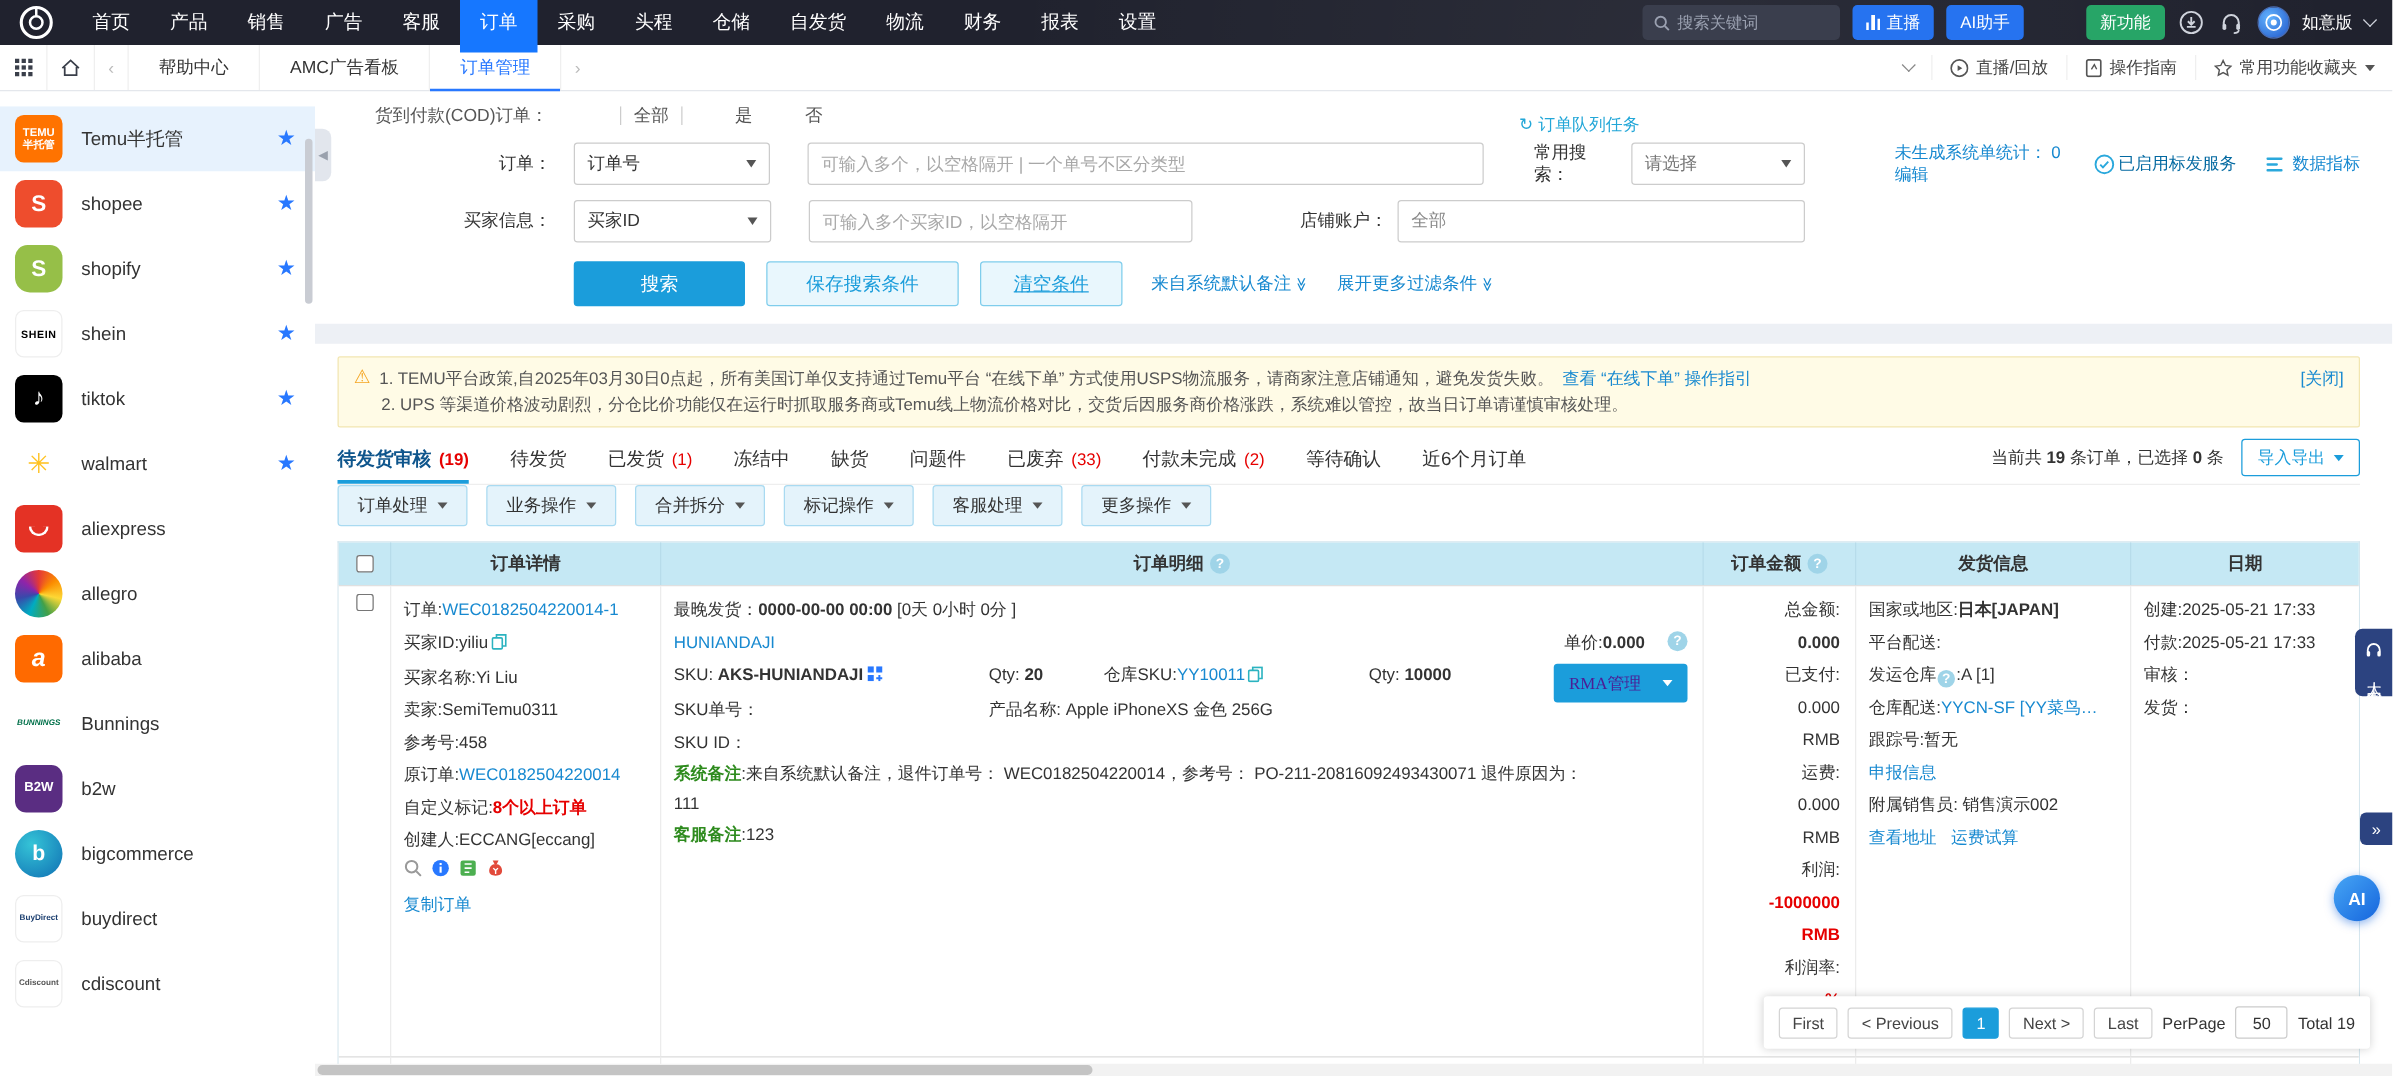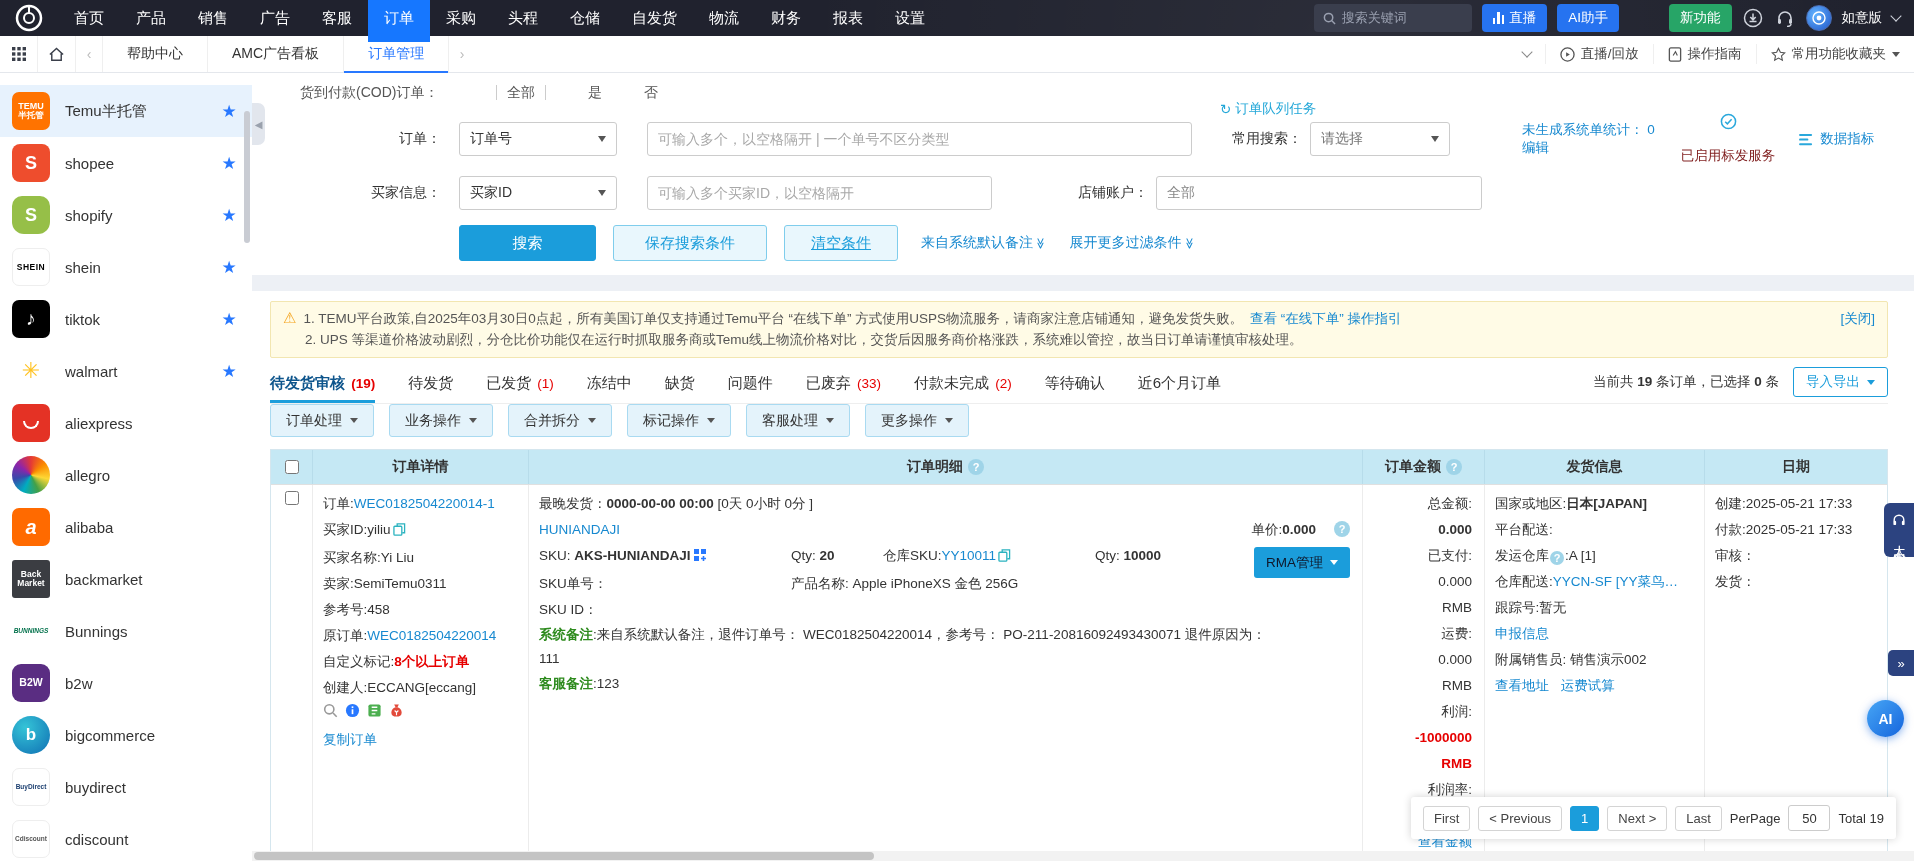--- a/index.html
+++ b/index.html
@@ -74,31 +74,31 @@
 
 .form-row { display:flex; align-items:center; margin-top:11px; position:relative; }
 .f-label { width:180px; text-align:right; padding-right:9px; color:#333; font-size:14px; flex-shrink:0; }
 .sel { height:34px; border:1px solid #ccc; border-radius:3px; background:#fff; display:flex; align-items:center;
   justify-content:space-between; padding:0 10px; font-size:14px; color:#333; cursor:pointer; }
 .sel .caret { border-left:4.5px solid transparent; border-right:4.5px solid transparent; border-top:6px solid #555; margin-left:8px; }
 .inp { height:34px; border:1px solid #ccc; border-radius:3px; padding:0 10px; font-size:14px; color:#333; font-family:inherit; }
 .inp::placeholder { color:#a8a8a8; }
 .w-sel { width:158px; margin-left:17px; }
 .w-inp1 { width:545px; margin-left:30px; }
-.w-inp2 { width:345px; margin-left:30px; }
+.w-inp2 { width:307px; margin-left:30px; }
 .shop-label { margin-left:86px; color:#333; }
 .w-shop { width:326px; margin-left:8px; }
 
 .queue-block { margin-left:40px; position:relative; padding-top:0; }
 .queue-link { position:absolute; top:-22px; left:-12px; color:#23a7d8; font-size:13.5px; white-space:nowrap; cursor:pointer; display:flex; gap:4px; align-items:center;}
 .common-wrap { display:flex; align-items:center; }
 .w-common { width:140px; margin-left:8px; }
 .stats-block { margin-left:72px; font-size:13.5px; line-height:18px; color:#1789d0; white-space:nowrap; }
 .stats-block .edit { display:block; cursor:pointer; color:#1789d0; }
-.tagserv { margin-left:26px; display:flex; align-items:center; gap:17px; color:#7f1d1d; font-size:13.5px; white-space:nowrap; cursor:pointer;flex-direction:column; }
+.tagserv { margin-left:26px; display:flex; align-items:center; gap:3px; color:#0369a1; font-size:13.5px; white-space:nowrap; cursor:pointer; }
 .metrics { margin-left:24px; display:flex; align-items:center; gap:6px; color:#1789d0; font-size:13.5px; white-space:nowrap; cursor:pointer; }
 
 .btn-row { display:flex; align-items:center; margin-top:15px; padding-left:189px; gap:17px; }
 .btn { height:36px; border-radius:3px; font-size:15px; cursor:pointer; font-family:inherit; }
 .btn-primary { width:137px; background:#1b9ddb; border:1px solid #1b9ddb; color:#fff; }
 .btn-light { background:#e9f7fd; border:1px solid #7fcdec; color:#1b9ddb; padding:0 31px; }
 .more-link { color:#1789d0; font-size:14px; cursor:pointer; margin-left:6px; white-space:nowrap; }
 .dblchev { display:inline-block; transform:rotate(90deg); font-size:11px; margin-left:2px; }
 
 .gray-band { height:16px; background:#edf0f5; margin:14px -26px 10px -18px; }
@@ -149,22 +149,22 @@
 .red-b { color:#e60000; font-weight:bold; }
 .green-b { color:#2e8b1e; font-weight:bold; }
 .dline { white-space:nowrap; }
 .icon-strip { display:flex; gap:7px; align-items:center; height:26px; }
 .copy-ico { display:inline-block; vertical-align:-2px; margin-left:2px; cursor:pointer; }
 
 .items-cell { position:relative; }
 .price-blk { position:absolute; top:32px; right:46px; }
 .price-blk b { font-weight:bold; }
 .q-abs { position:absolute; top:36px; right:12px; }
-.rma-btn { position:absolute; top:62px; right:12px; background:#1b9ddb; color:#0f172a; border:none; border-radius:3px; height:31px;
-  padding:0 12px; font-size:13.5px; display:flex; align-items:center; gap:7px; cursor:pointer; font-family:Liberation Sans, sans-serif; }
+.rma-btn { position:absolute; top:62px; right:12px; background:#1b9ddb; color:#4c1d95; border:none; border-radius:3px; height:31px;
+  padding:0 12px; font-size:13.5px; display:flex; align-items:center; gap:17px; cursor:pointer; font-family:Liberation Serif, serif; }
 .rma-btn .caret { border-left:4px solid transparent; border-right:4px solid transparent; border-top:5px solid #fff; }
 .sku-col1 { display:inline-block; width:252px; }
 .sku-col2 { display:inline-block; width:92px; }
 .sku-col3 { display:inline-block; width:212px; }
 .sku-col4 { display:inline-block; width:130px; }
 .note-wrap { line-height:24px; max-width:740px; }
 
 .amt-cell { text-align:right; line-height:21.5px; font-size:13.5px; color:#444; padding-right:12px !important; }
 .amt-cell b { color:#333; }
 
@@ -377,27 +377,20 @@
       <span class="side-icon" style="border-radius:50%;background:conic-gradient(#e53935,#fb8c00,#fdd835,#43a047,#00acc1,#3949ab,#8e24aa,#e53935);"></span>
       <span class="side-label">allegro</span>
     </div>
     <div class="side-item">
       <span class="side-icon" style="background:#ff6a00;color:#fff;font-size:20px;font-style:italic;">
           <span>a</span>
         </span>
       <span class="side-label">alibaba</span>
     </div>
     <div class="side-item">
-      <span class="side-icon" style="background:#3b3d42;color:#fff;font-size:8.5px;border-radius:3px;">
-          <span>Back</span>
-          <span>Market</span>
-        </span>
-      <span class="side-label">backmarket</span>
-    </div>
-    <div class="side-item">
       <span class="side-icon" style="background:#fff;color:#00704a;font-size:6.5px;font-style:italic;">
           <span>BUNNINGS</span>
         </span>
       <span class="side-label">Bunnings</span>
     </div>
     <div class="side-item">
       <span class="side-icon" style="background:#5a2d82;color:#fff;font-size:10.5px;border-radius:9px;">
           <span>B2W</span>
         </span>
       <span class="side-label">b2w</span>

